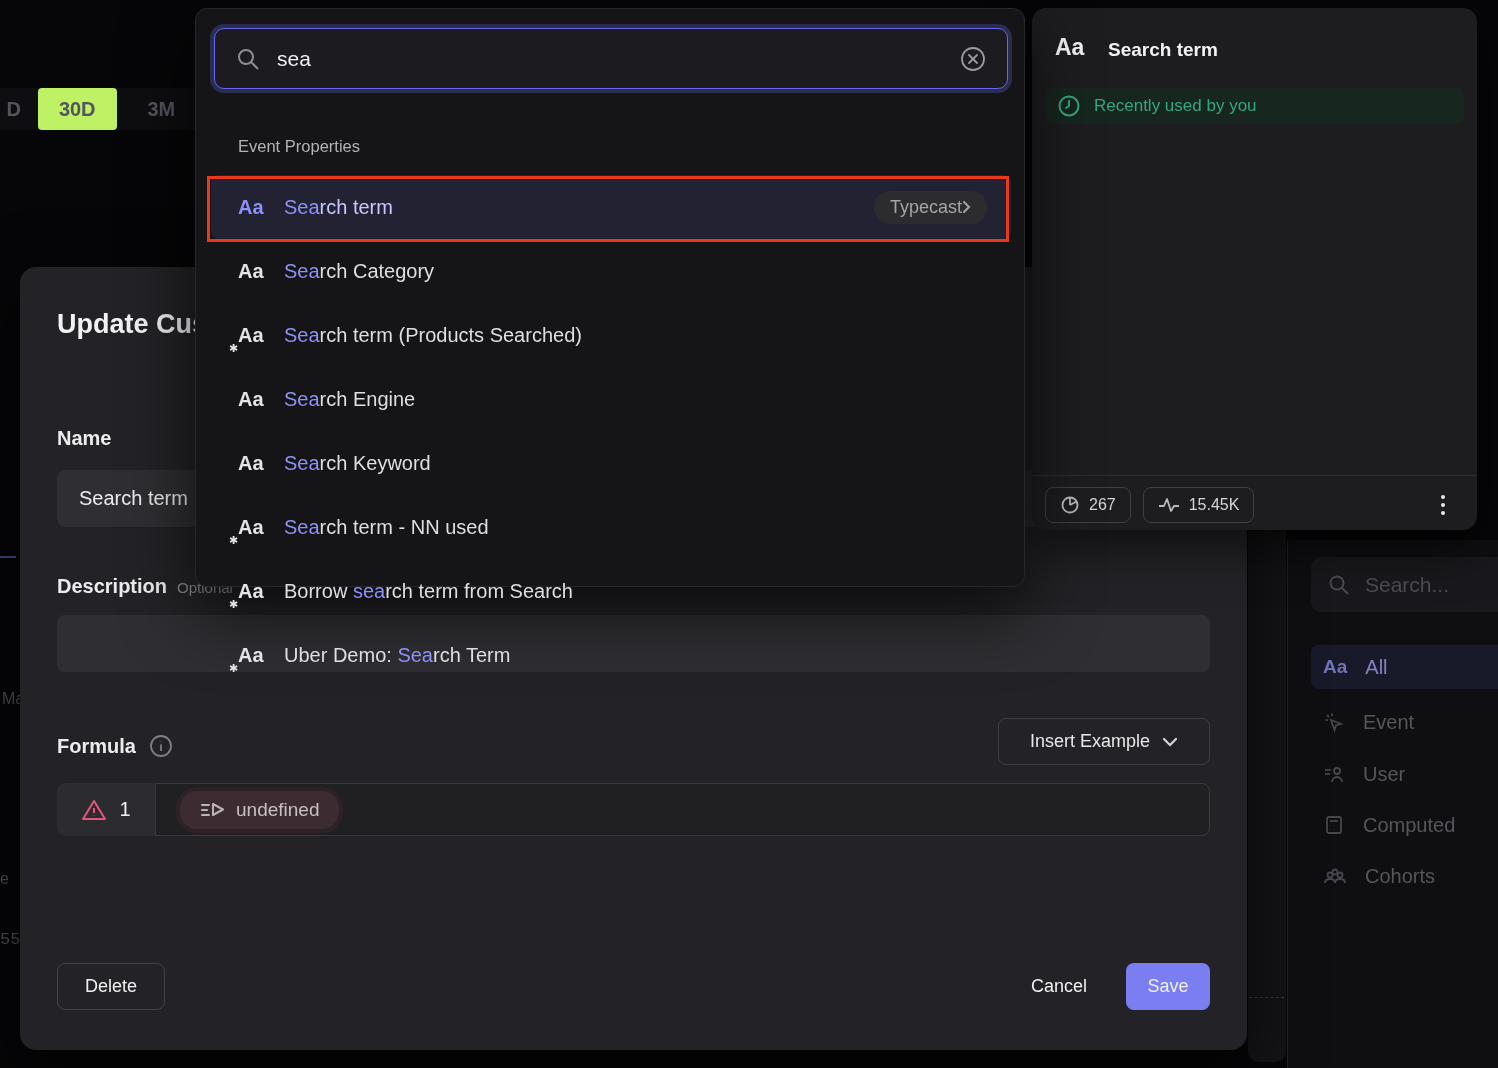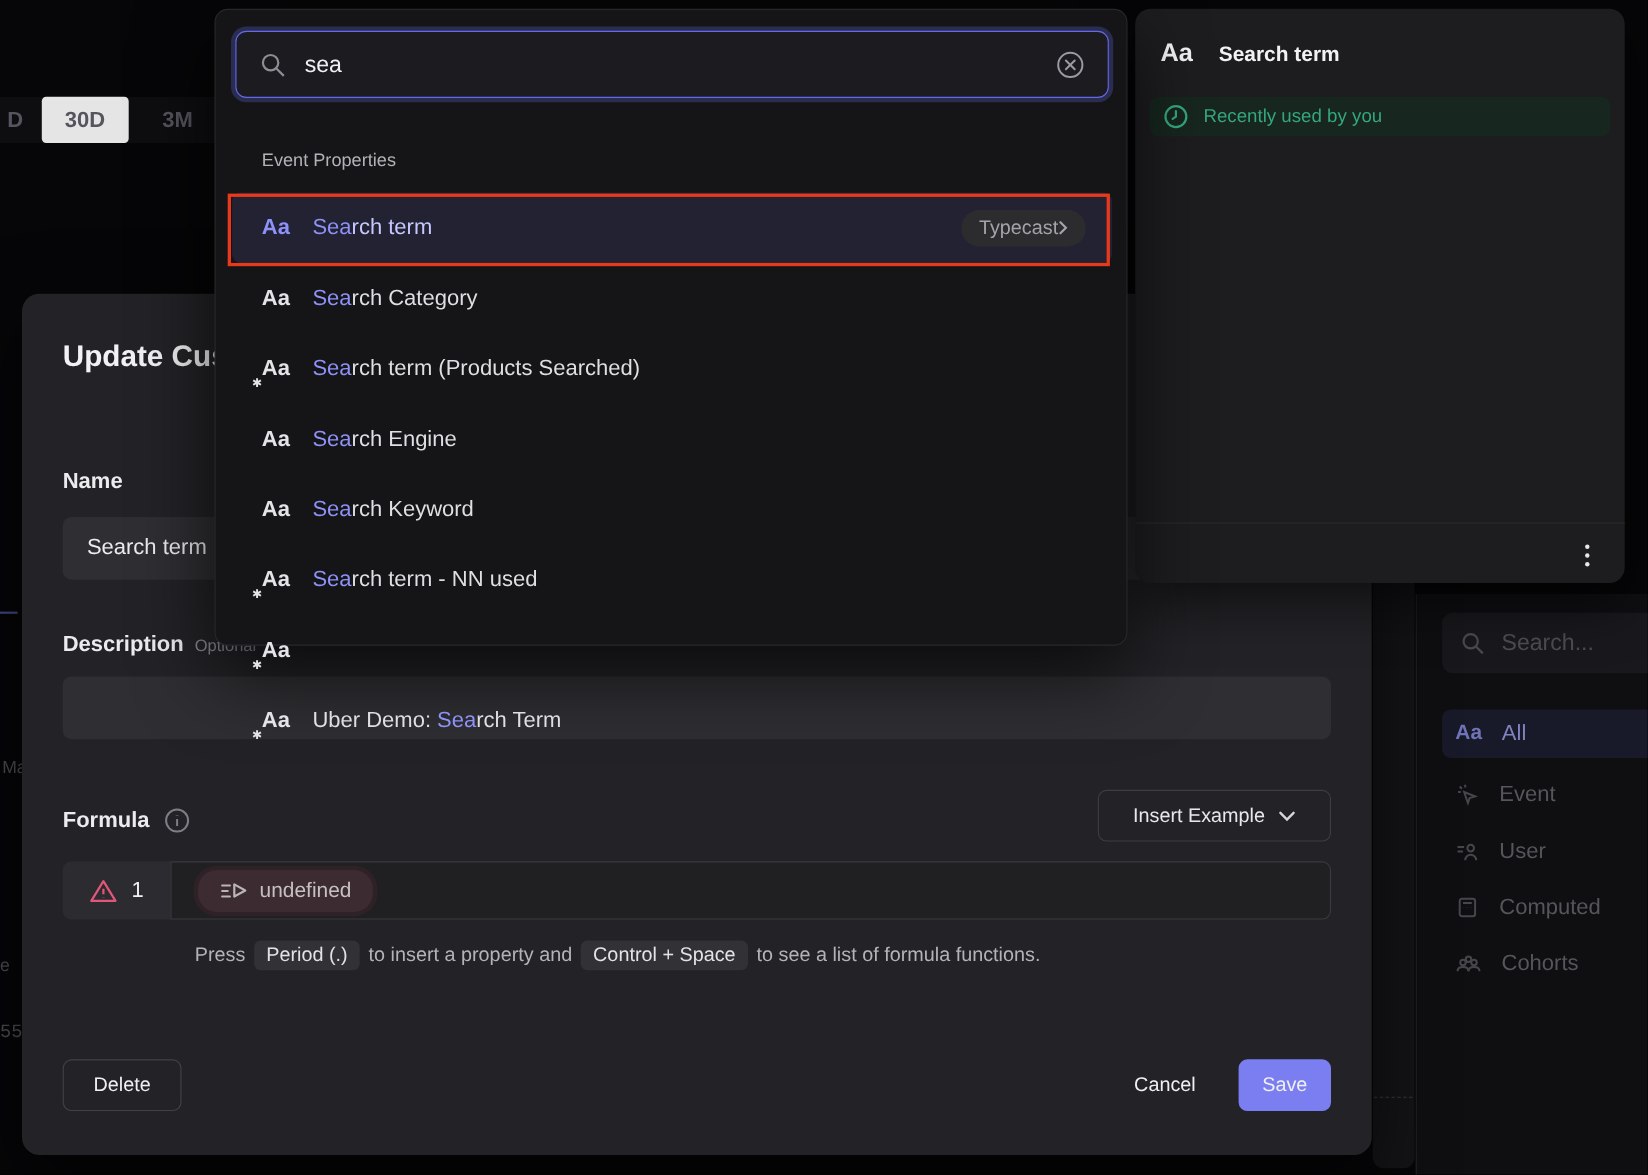--- a/index.html
+++ b/index.html
@@ -8,21 +8,21 @@
   #screen {
     position:relative; width:1498px; height:1068px;
     background:#060608; overflow:hidden; color:#e9e9ec;
   }
   .abs { position:absolute; }
 
   
   .seg-strip { left:0; top:88px; width:196px; height:42px; background:#0e0e11; display:flex; align-items:center; }
   .seg { font-size:20px; font-weight:700; color:#54555e; text-align:center; }
   .seg-partial { width:28px; }
-  .seg-30d { width:80px; margin-left:10px; background:#e5e5e5; border-radius:4px; height:42px; line-height:42px; }
+  .seg-30d { width:80px; margin-left:10px; background:#bef264; border-radius:4px; height:42px; line-height:42px; }
   .seg-3m { width:70px; margin-left:10px; height:42px; line-height:42px; }
   .chart-label { color:#4e4e55; font-size:16px; }
   .purple-line { left:0; top:556px; width:16px; height:2px; background:#7d80f0; opacity:.55; }
 
   .behind-strip { left:1248px; top:530px; width:38px; height:532px; background:#141417; border-radius:0 0 10px 10px; }
   .behind-dash { left:1249px; top:997px; width:35px; border-top:1px dashed #3a3a46; }
 
   
   .modal { left:20px; top:267px; width:1227px; height:783px; background:#232327; border-radius:16px;
            box-shadow:0 24px 70px rgba(0,0,0,.65); z-index:2; }
@@ -235,46 +235,58 @@
                 <line x1="2" y1="10" x2="7" y2="10"></line>
                 <line x1="2" y1="15" x2="9" y2="15"></line>
               <path d="M13 4 L23 9.5 L13 15 Z" stroke-linejoin="round"></path>
             </svg>
           </span>
           <span>undefined</span>
         </span>
       </div>
     </div>
 
-    <div class="abs hint-line">
-      <span>Press</span>
-      <span class="kbd-chip">Period (.)</span>
-      <span>to insert a property and</span>
-      <span class="kbd-chip">Control + Space</span>
-      <span>to see a list of formula functions.</span>
-    </div>
 
     <div class="abs btn delete-btn">Delete</div>
     <div class="abs btn cancel-btn">Cancel</div>
     <div class="abs btn save-btn">Save</div>
   </div>
 
   <div class="abs tooltip-card">
     <div class="abs tt-aa">Aa</div>
     <div class="abs tt-title">Search term</div>
     <div class="abs tt-badge">
       <span>
         <svg width="24" height="24" viewBox="0 0 24 24" fill="none" stroke="#35a77d" stroke-width="2" stroke-linecap="round">
           <circle cx="12" cy="12" r="9.5"></circle>
             <path d="M12 7 L12 12 L9 14"></path>
         </svg>
       </span>
       <span>Recently used by you</span>
     </div>
     <div class="abs tt-divider"></div>
+    <div class="abs tt-pills">
+      <div class="stat-pill">
+        <span>
+          <svg width="20" height="20" viewBox="0 0 20 20" fill="none" stroke="#b9b9be" stroke-width="1.8">
+            <circle cx="10" cy="10" r="7.5"></circle>
+              <path d="M10 10 L10 2.5 M10 10 L16.5 6.5"></path>
+          </svg>
+        </span>
+        <span>267</span>
+      </div>
+      <div class="stat-pill">
+        <span>
+          <svg width="22" height="16" viewBox="0 0 22 16" fill="none" stroke="#b9b9be" stroke-width="1.8" stroke-linejoin="round">
+            <path d="M1 9 L6 9 L9 2 L13 14 L16 9 L21 9"></path>
+          </svg>
+        </span>
+        <span>15.45K</span>
+      </div>
+    </div>
     <div class="abs kebab">
         <i></i>
         <i></i>
         <i></i>
       </div>
   </div>
 
   <div class="abs dropdown">
     <div class="abs search-wrap">
       <span>
@@ -325,20 +337,21 @@
       <div class="prop-row">
         <span class="aa-wrap"><span class="aa-icon">Aa</span></span>
         <span class="row-label"><span></span><span class="match">Sea</span><span>rch Keyword</span></span>
       </div>
       <div class="prop-row">
         <span class="aa-wrap"><span class="aa-icon">Aa</span><span class="aa-star">✱</span></span>
         <span class="row-label"><span></span><span class="match">Sea</span><span>rch term - NN used</span></span>
       </div>
       <div class="prop-row">
         <span class="aa-wrap"><span class="aa-icon">Aa</span><span class="aa-star">✱</span></span>
+        <span class="row-label"><span>Borrow </span><span class="match">sea</span><span>rch term from Search</span></span>
       </div>
       <div class="prop-row">
         <span class="aa-wrap"><span class="aa-icon">Aa</span><span class="aa-star">✱</span></span>
         <span class="row-label"><span>Uber Demo: </span><span class="match">Sea</span><span>rch Term</span></span>
       </div>
     </div>
   </div>
 
   <div class="abs annotation"></div>
 

